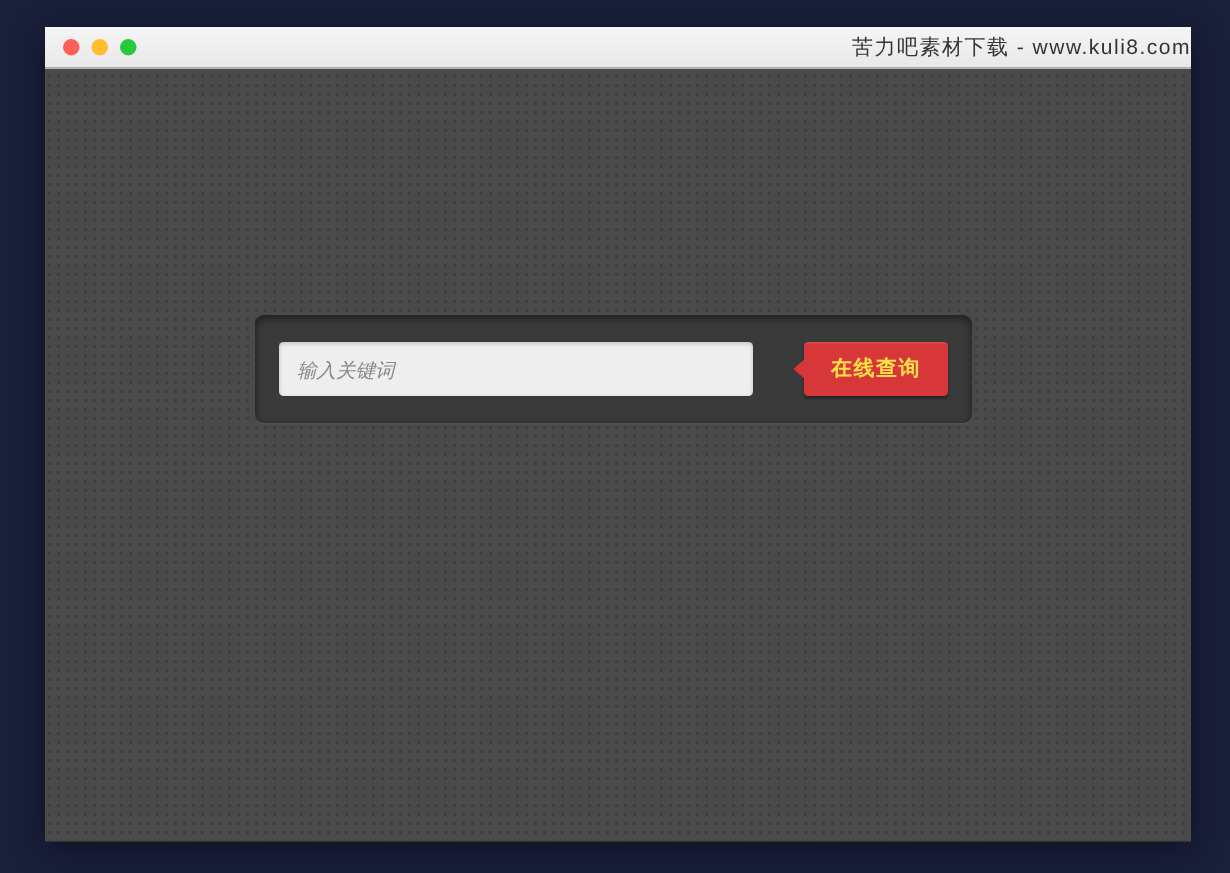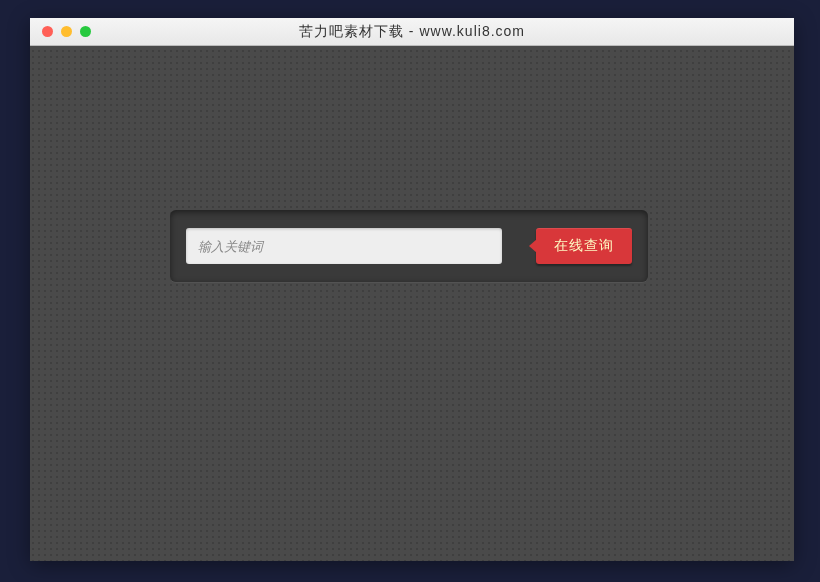--- a/index.html
+++ b/index.html
@@ -43,21 +43,21 @@
       height: 11px;
       border-radius: 50%;
     }
     .light.red { background: #ff5f56; }
     .light.yellow { background: #ffbd2e; }
     .light.green { background: #27c93f; }
     .title {
       position: absolute;
       left: 0;
       right: 0;
-      text-align: center;
+      text-align: right;
       font-size: 14px;
       color: #333;
       pointer-events: none;
       letter-spacing: 1px;
     }
     .content {
       position: relative;
       height: calc(100% - 28px);
     }
     .search-panel {
@@ -90,25 +90,25 @@
     .search-input::placeholder {
       color: #888;
       font-style: italic;
     }
     .search-button {
       position: relative;
       margin-left: 18px;
       height: 36px;
       width: 96px;
       background: #d8373a;
-      color: #fef9c3;
+      color: #fde047;
       border: none;
       border-radius: 3px;
       font-size: 14px;
-      font-weight: normal;
+      font-weight: bold;
       cursor: pointer;
       letter-spacing: 1px;
       box-shadow: 0 1px 0 rgba(255,255,255,0.1) inset, 0 2px 2px rgba(0,0,0,0.35);
     }
     .search-button::before {
       content: '';
       position: absolute;
       left: -7px;
       top: 50%;
       transform: translateY(-50%);

